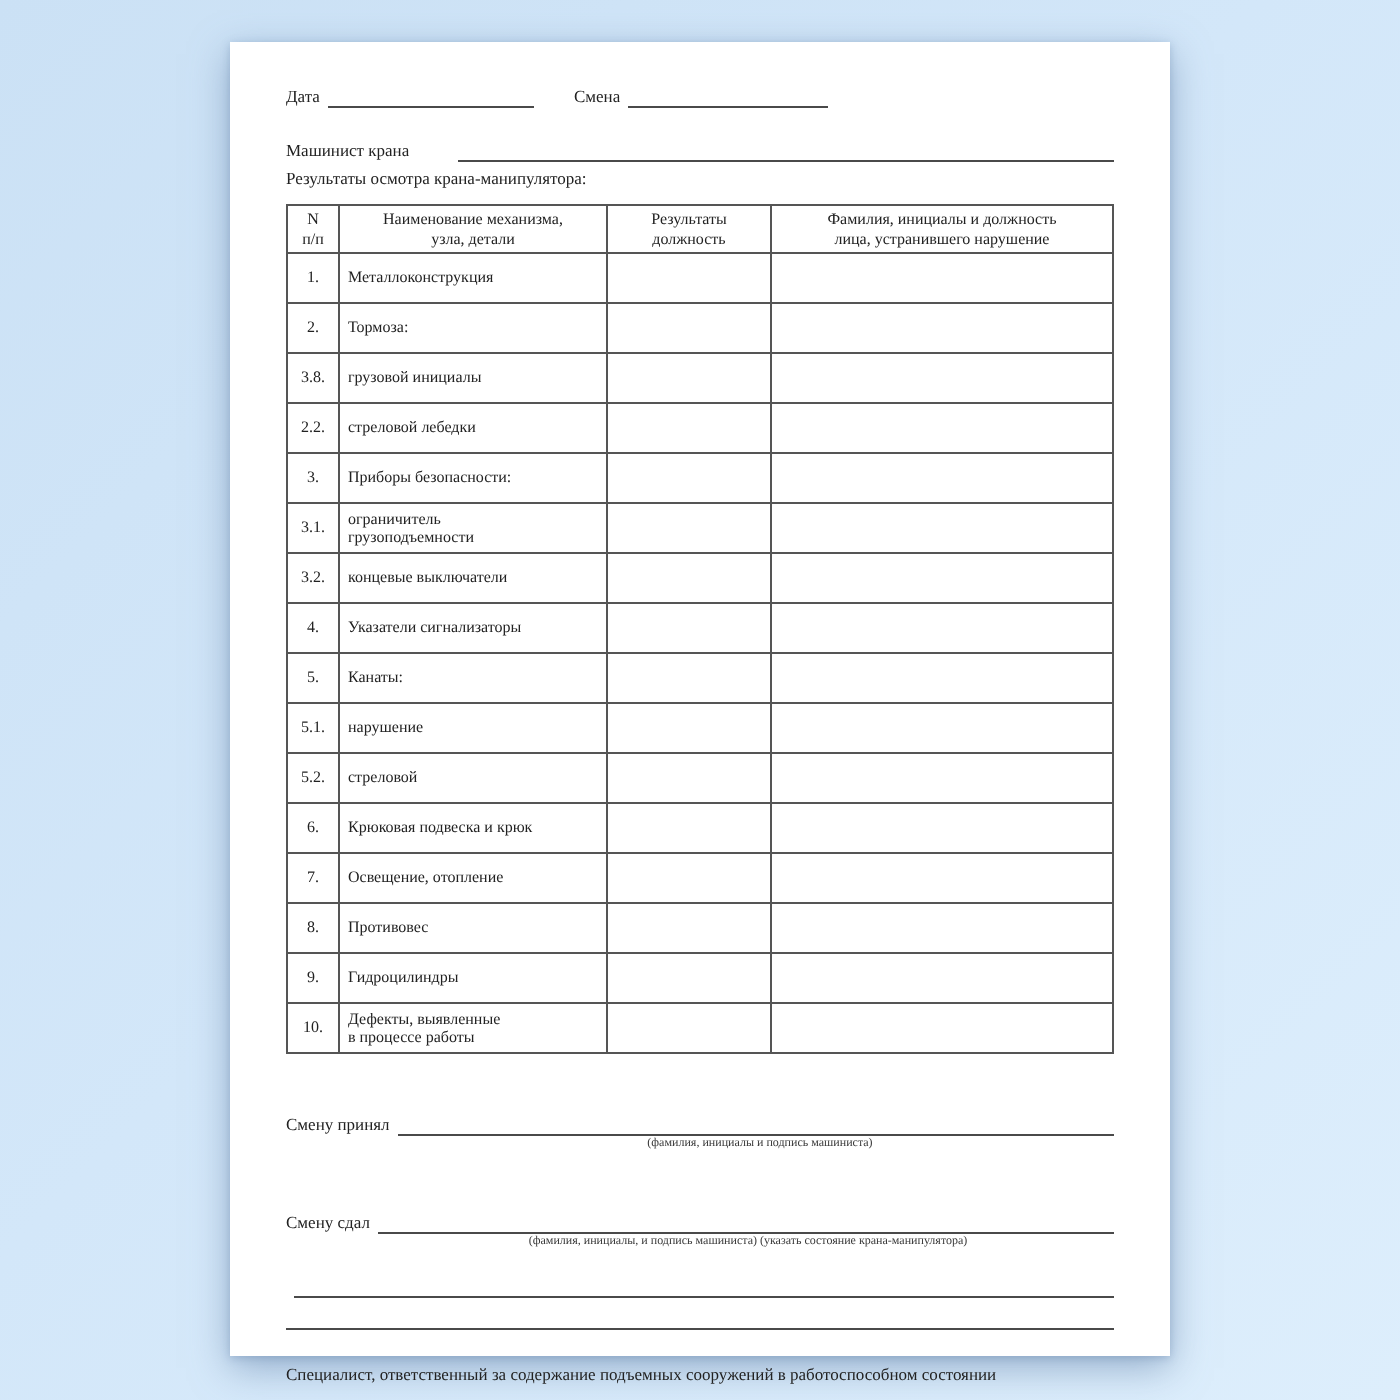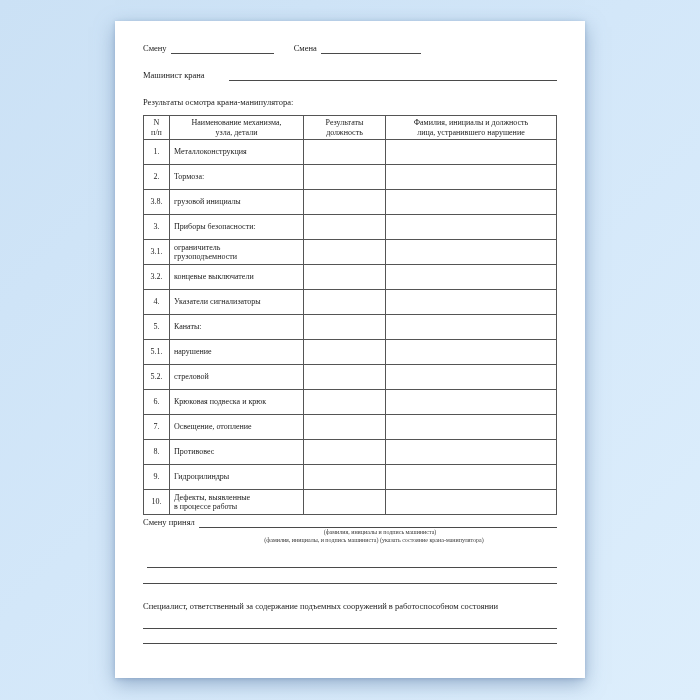--- a/index.html
+++ b/index.html
@@ -43,21 +43,21 @@
     height: 10px;
     display: inline-block;
   }
   .fill { flex: 1; }
   .w103 { width: 103px; margin-left: 4px; }
   .w100 { width: 100px; margin-left: 4px; }
   .gap  { margin-left: 20px; }
   .ml4  { margin-left: 4px; }
 
   .row-operator { margin-top: 15px; gap: 20px; }
-  .row-title    { margin-top: 15px; }
+  .row-title    { margin-top: 2px; }
 
   table.insp {
     margin-top: 7px;
     width: 100%;
     border-collapse: collapse;
     table-layout: fixed;
     font-size: 8px;
     line-height: 9.5px;
   }
   table.insp th, table.insp td {
@@ -67,21 +67,21 @@
   table.insp th {
     font-weight: normal;
     text-align: center;
     padding: 2px 2px;
     white-space: pre-line;
   }
   table.insp td { height: 22px; padding: 1px 4px; }
   td.numcell { text-align: center; padding: 1px 1px; }
   td.namecell { white-space: pre-line; }
 
-  .row-accepted, .row-handed { margin-top: 1px; justify-content: flex-end; }
+  .row-accepted, .row-handed { margin-top: 29px; justify-content: flex-end; }
   .caption {
     font-size: 6px;
     line-height: 7px;
     color: #3a3a3a;
     text-align: center;
     margin-top: 1px;
   }
   .caption-accepted { margin-left: 60px; }
   .caption-handed   { margin-left: 48px; }
 
@@ -91,21 +91,21 @@
   .line-a { margin-top: 15px; }
   .line-b { margin-top: 13px; }
 </style>
 </head>
 <body>
 
 <div class="paper">
   <div class="content">
 
     <div class="flexrow">
-      <span class="lbl">Смену</span>
+      <span class="lbl">Дата</span>
       <span class="blank w103"></span>
       <span class="lbl gap">Смена</span>
       <span class="blank w100"></span>
     </div>
 
     <div class="flexrow row-operator">
       <span class="lbl">Машинист крана</span>
       <span class="blank fill ml4"></span>
     </div>
 
@@ -143,20 +143,26 @@
         <td></td>
         <td></td>
       </tr>
           <tr>
         <td class="numcell">3.8.</td>
         <td class="namecell">грузовой инициалы</td>
         <td></td>
         <td></td>
       </tr>
           <tr>
+        <td class="numcell">2.2.</td>
+        <td class="namecell">стреловой лебедки</td>
+        <td></td>
+        <td></td>
+      </tr>
+          <tr>
         <td class="numcell">3.</td>
         <td class="namecell">Приборы безопасности:</td>
         <td></td>
         <td></td>
       </tr>
           <tr>
         <td class="numcell">3.1.</td>
         <td class="namecell">ограничитель
 грузоподъемности</td>
         <td></td>
@@ -225,20 +231,24 @@
       </tr>
         </tbody>
     </table>
 
     <div class="flexrow row-accepted">
       <span class="lbl">Смену принял</span>
       <span class="blank fill ml4"></span>
     </div>
     <div class="caption caption-accepted">(фамилия, инициалы и подпись машиниста)</div>
 
+    <div class="flexrow row-handed">
+      <span class="lbl">Смену сдал</span>
+      <span class="blank fill ml4"></span>
+    </div>
     <div class="caption caption-handed">(фамилия, инициалы, и подпись машиниста) (указать состояние крана-манипулятора)</div>
 
     <div class="flexrow row-mechanic">
       <span class="blank fill ml4"></span>
     </div>
     <div class="line-full"></div>
 
     <div class="row-specialist">Специалист, ответственный за содержание подъемных сооружений в работоспособном состоянии</div>
     <div class="line-full line-a"></div>
     <div class="line-full line-b"></div>

